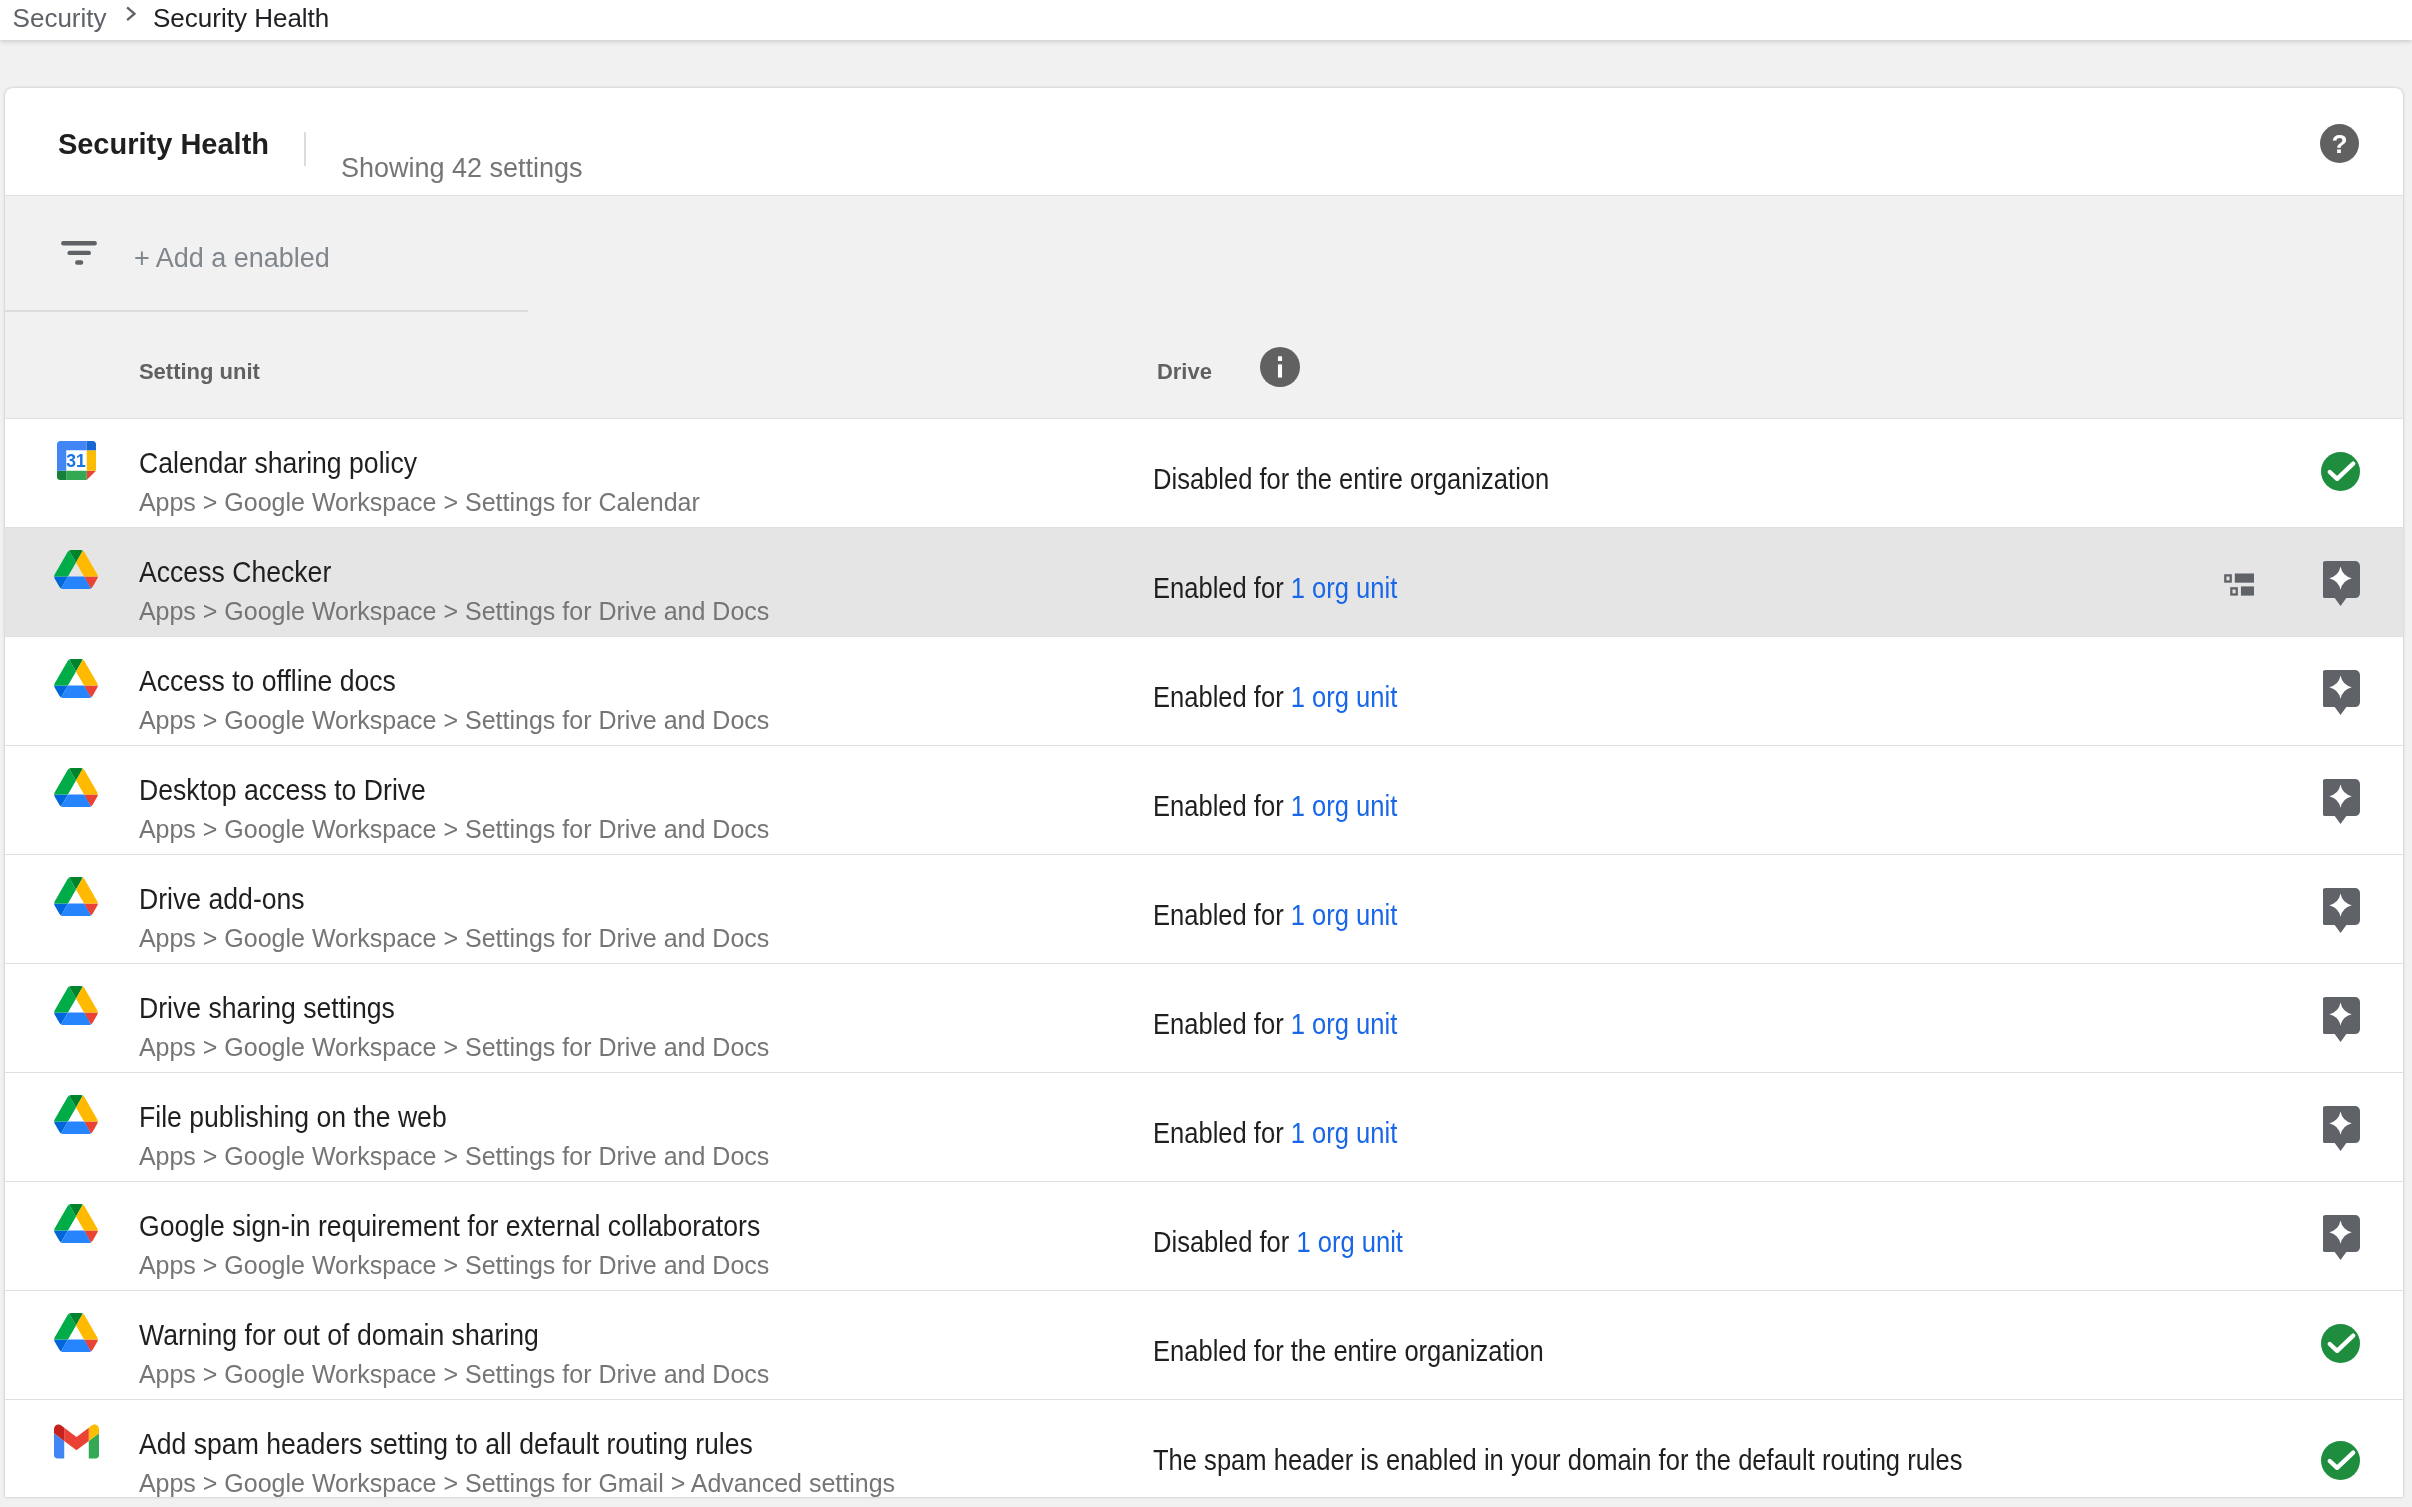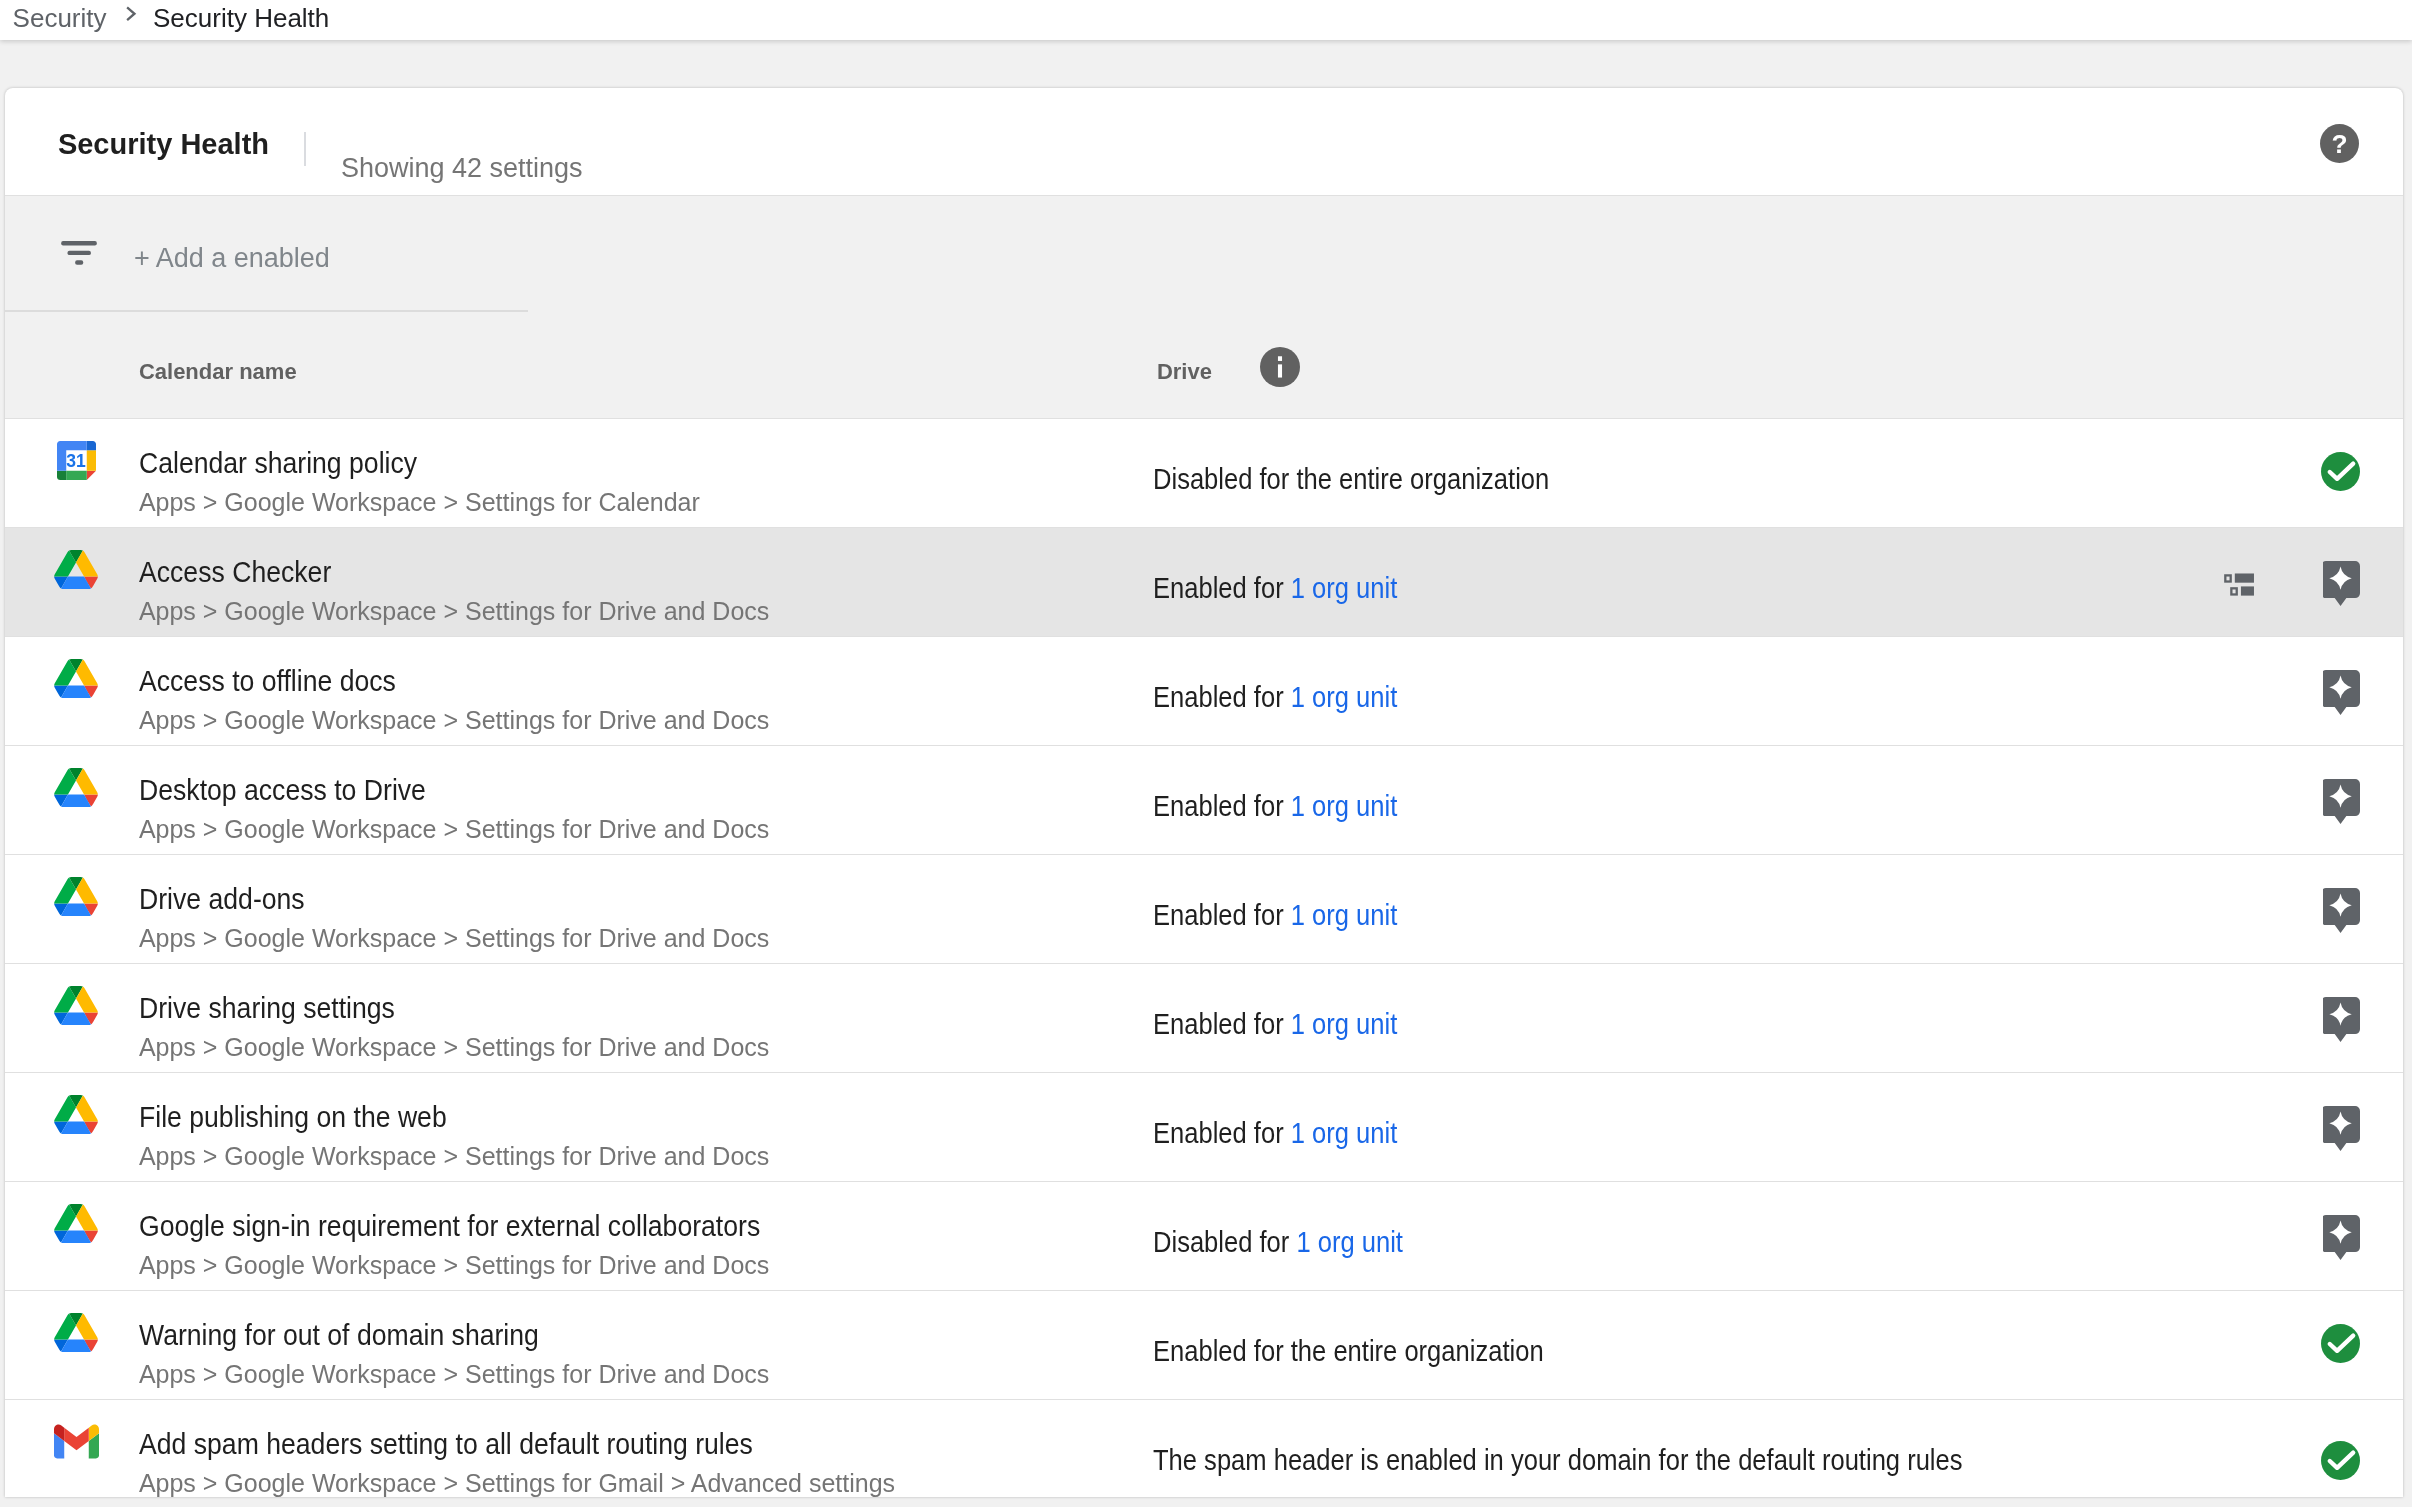--- a/index.html
+++ b/index.html
@@ -61,21 +61,21 @@
   <div class="filterbar">
     <span class="ficon"><svg width="36" height="27" viewBox="0 0 37 28">
           <rect x="0" y="0" width="37" height="4.6" rx="2" fill="#5f6368"></rect>
           <rect x="6.6" y="10" width="24.2" height="4.6" rx="2" fill="#5f6368"></rect>
           <rect x="14.5" y="20" width="8.4" height="4.6" rx="2" fill="#5f6368"></rect>
         </svg></span>
     <span class="addfilter">+ Add a enabled</span>
     <div class="fline"></div>
   </div>
   <div class="tablehead">
-    <span class="th" style="left:134px;">Calendar name</span>
+    <span class="th" style="left:134px;">Setting unit</span>
     <span class="th" style="left:1152px;">Drive</span>
     <span class="infoicon"><svg width="40" height="40" viewBox="0 0 41 41">
           <circle cx="20.5" cy="20.5" r="20.5" fill="#616161"></circle>
           <rect x="18.4" y="9.5" width="4.2" height="4.8" fill="#fff"></rect>
           <rect x="18.4" y="17.8" width="4.2" height="13.5" fill="#fff"></rect>
         </svg></span>
   </div>
   <div id="rows">
 <div class="row">
   <span class="icon">

